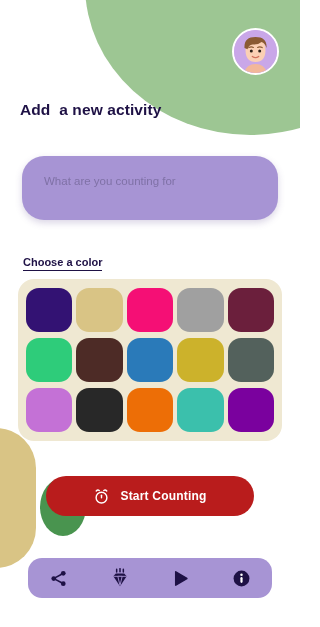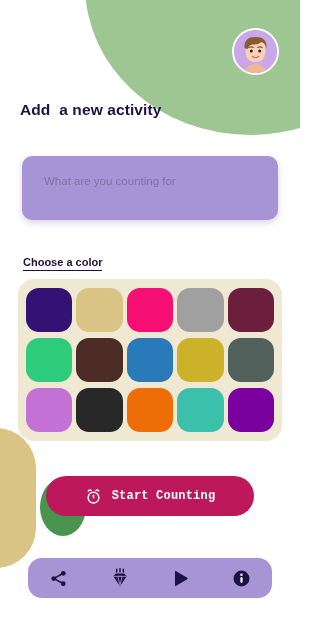--- a/index.html
+++ b/index.html
@@ -62,21 +62,21 @@
 
   
   .input-wrap {
     position:absolute; left:22px; top:156px;
     width:256px; height:64px;
   }
   .activity-input {
     width:100%; height:100%;
     background:#a794d4;
     border:none; outline:none;
-    border-radius:10px;
+    border-radius:22px;
     padding:0 22px 14px 22px;
     font-family:"Liberation Sans", sans-serif;
     font-size:11.5px;
     color:#3b2b63;
     box-shadow:0 3px 7px rgba(90,70,140,0.22);
   }
   .activity-input::placeholder { color:#7f71a6; opacity:1; }
 
   
   .section-label {
@@ -101,26 +101,25 @@
   .swatch {
     height:44px;
     border-radius:13px;
     cursor:pointer;
   }
 
   
   .start-btn {
     position:absolute; left:46px; top:476px;
     width:208px; height:40px;
-    background:#be185d;
+    background:#b91c1c;
     border:none; border-radius:20px;
     display:flex; align-items:center; justify-content:center;
     gap:10px;
     cursor:pointer;
-    font-family:Liberation Mono, monospace;
   }
   .start-btn .label {
     font-size:12px; font-weight:bold; color:#ffffff;
     letter-spacing:0.2px;
   }
 
   
   .bottom-nav {
     position:absolute; left:28px; top:558px;
     width:244px; height:40px;

